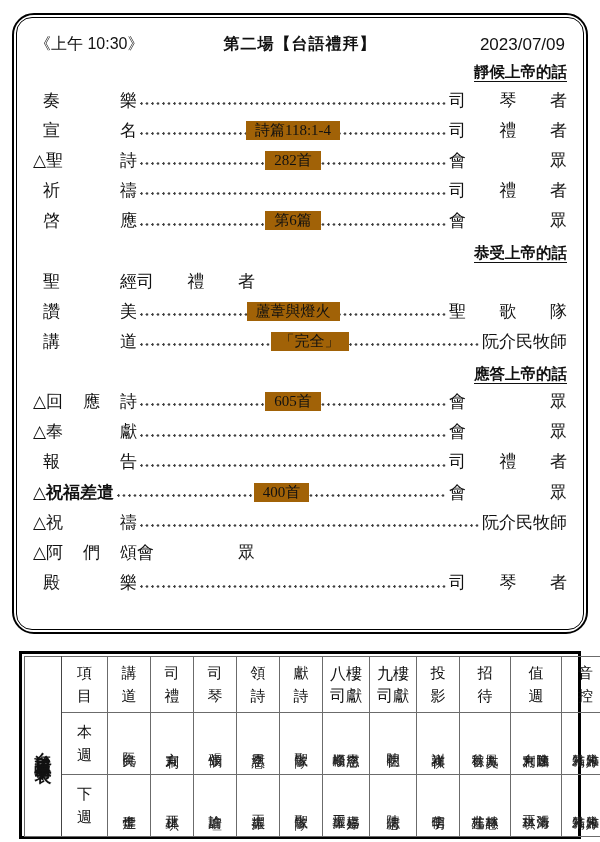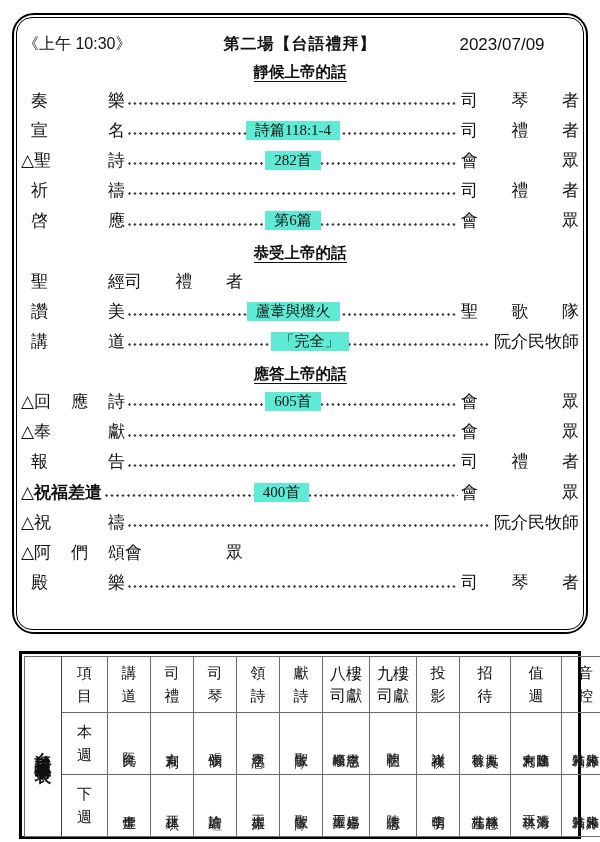--- a/index.html
+++ b/index.html
@@ -10,50 +10,50 @@
   }
 
   
   .program-box-outer {
     position:absolute; left:12px; top:13px; width:576px; height:621px;
     border:2px solid #000; border-radius:22px; padding:2px; box-sizing:border-box;
   }
   .program-box-inner {
     width:100%; height:100%; box-sizing:border-box;
     border:1px solid #000; border-radius:16px;
-    padding:8px 4px 4px;
+    padding:8px 16px 4px;
   }
   .box-header { display:flex; align-items:center; margin:8px 2px 2px; }
   .hdr-time  { width:150px; font-size:16px; font-family:"Liberation Sans","DejaVu Sans",sans-serif; }
   .hdr-title { flex:1; text-align:center; font-size:16px; font-weight:bold; letter-spacing:1px; }
-  .hdr-date  { width:150px; text-align:center; font-size:17px; font-family:"Liberation Sans","DejaVu Sans",sans-serif; }
+  .hdr-date  { width:150px; text-align:right; font-size:17px; font-family:"Liberation Sans","DejaVu Sans",sans-serif; }
 
   .section-heading {
-    text-align:center; font-size:15.5px; font-weight:600;
+    text-align:right; font-size:15.5px; font-weight:600;
     margin:7px 0 2px;
   }
   .section-heading span { border-bottom:1px solid #111; padding-bottom:1px; }
 
   .p-row { display:flex; align-items:center; height:30.2px; }
   .p-label {
     display:flex; justify-content:space-between; width:104px;
     font-size:17px; box-sizing:border-box; flex-shrink:0;
   }
   .p-label.nomark { padding-left:10px; }
   .p-label.fit { width:auto;font-weight:bold; }
   .p-mid {
     flex:1; position:relative; display:flex; justify-content:center;
     align-items:center; height:100%; margin:0 3px;
   }
   .p-dots {
     position:absolute; left:0; right:0; top:56%; height:3px;
     background-image:radial-gradient(circle at 1.5px 1.5px,#3a3a3a 1px,rgba(0,0,0,0) 1.4px);
     background-size:5.5px 3px; background-repeat:repeat-x;
   }
-  .p-center { position:relative; background:#5eead4; padding:0 9px; font-size:15px; z-index:1; }
+  .p-center { position:relative; background:#a16207; padding:0 9px; font-size:15px; z-index:1; }
   .p-right {
     display:flex; justify-content:space-between; width:118px;
     font-size:17px; box-sizing:border-box; flex-shrink:0;
   }
   .p-right.fit { width:auto; }
 
   
   .duty-outer {
     position:absolute; left:19px; top:651px; width:562px; height:188px;
     border:3px solid #000; padding:2px; box-sizing:border-box; background:#fff;

